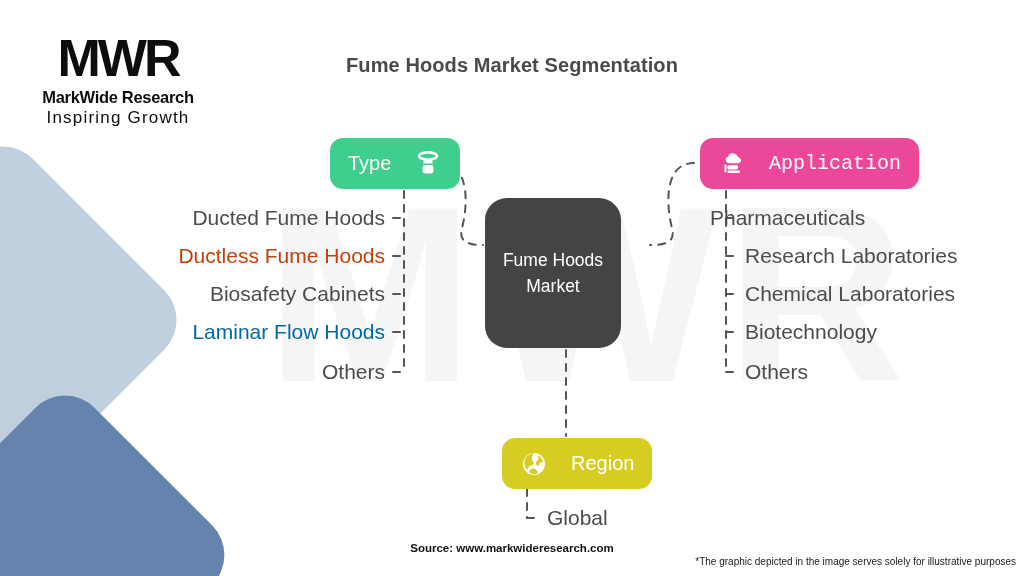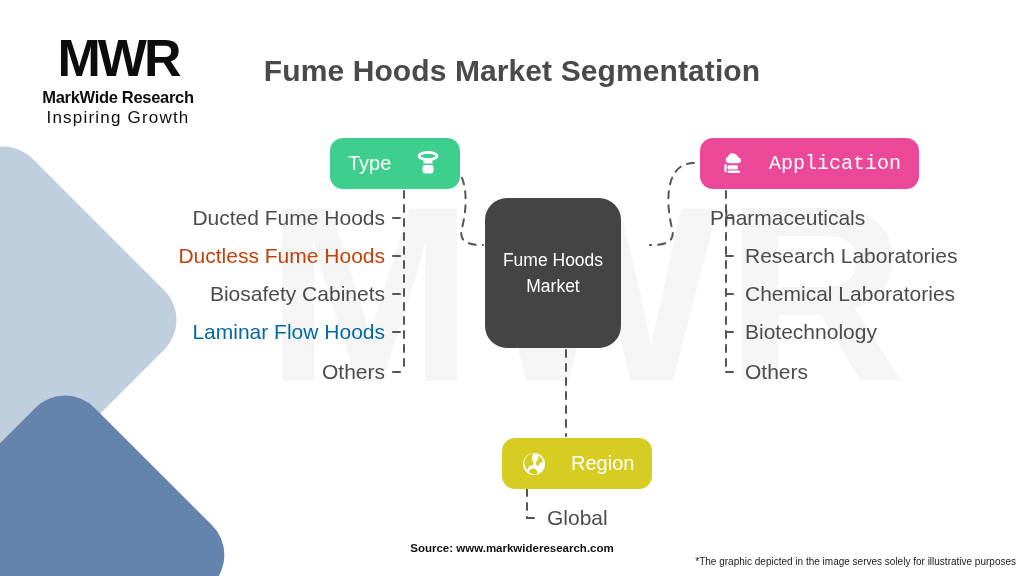--- a/index.html
+++ b/index.html
@@ -61,21 +61,21 @@
   }
   #logo-tag {
     font-size: 17px; font-weight: 400; color: #0d0d0d;
     letter-spacing: 1.2px; margin-top: 1px;
   }
 
   
   #title {
     position: absolute; left: 0; top: 54px; width: 1024px;
     text-align: center;
-    font-size: 30px; font-weight: 700; color: #4a4a4a;
+    font-size: 20px; font-weight: 700; color: #4a4a4a;
     letter-spacing: .1px;
   }
 
   
   #connectors { position: absolute; left: 0; top: 0; width: 1024px; height: 576px; }
 
   
   #center-node {
     position: absolute; left: 485px; top: 198px;
     width: 136px; height: 150px;

